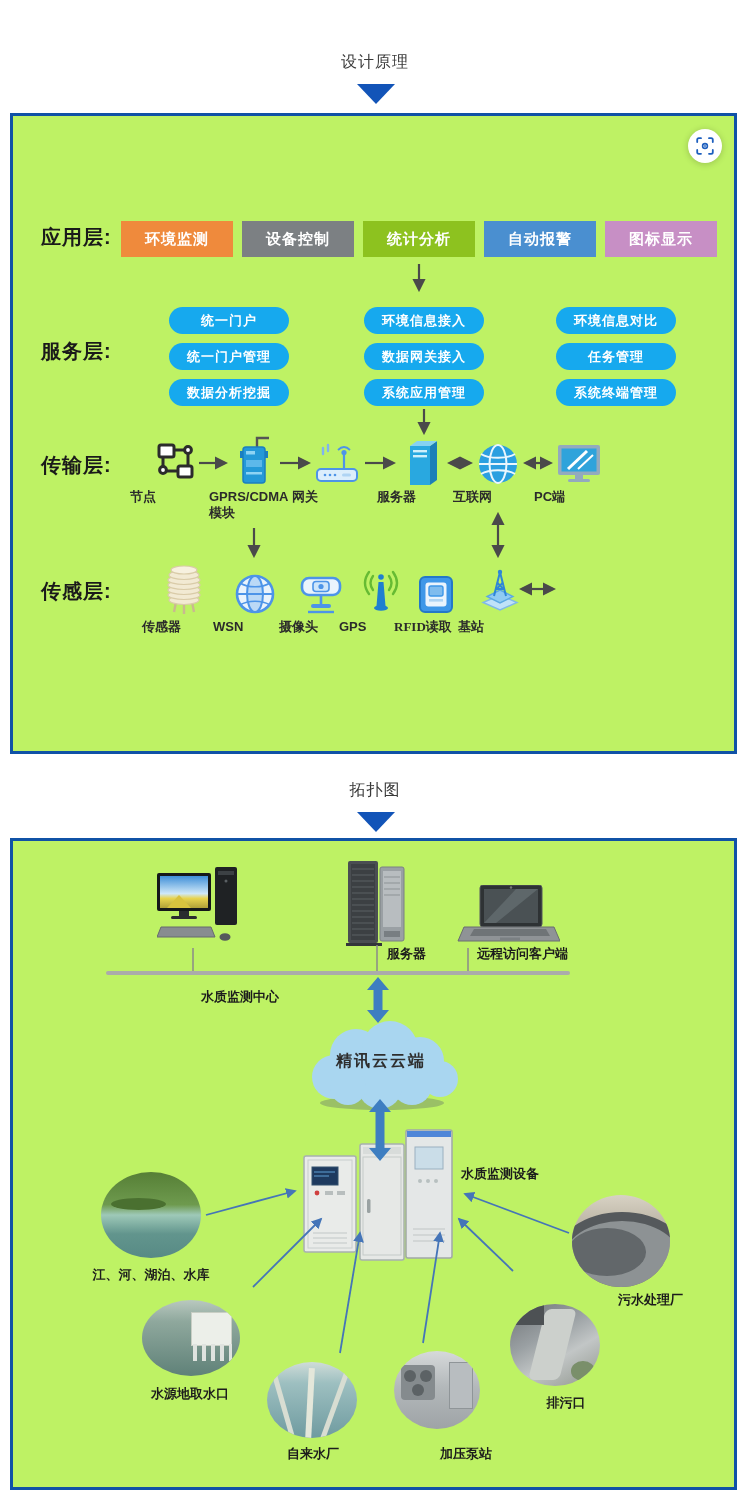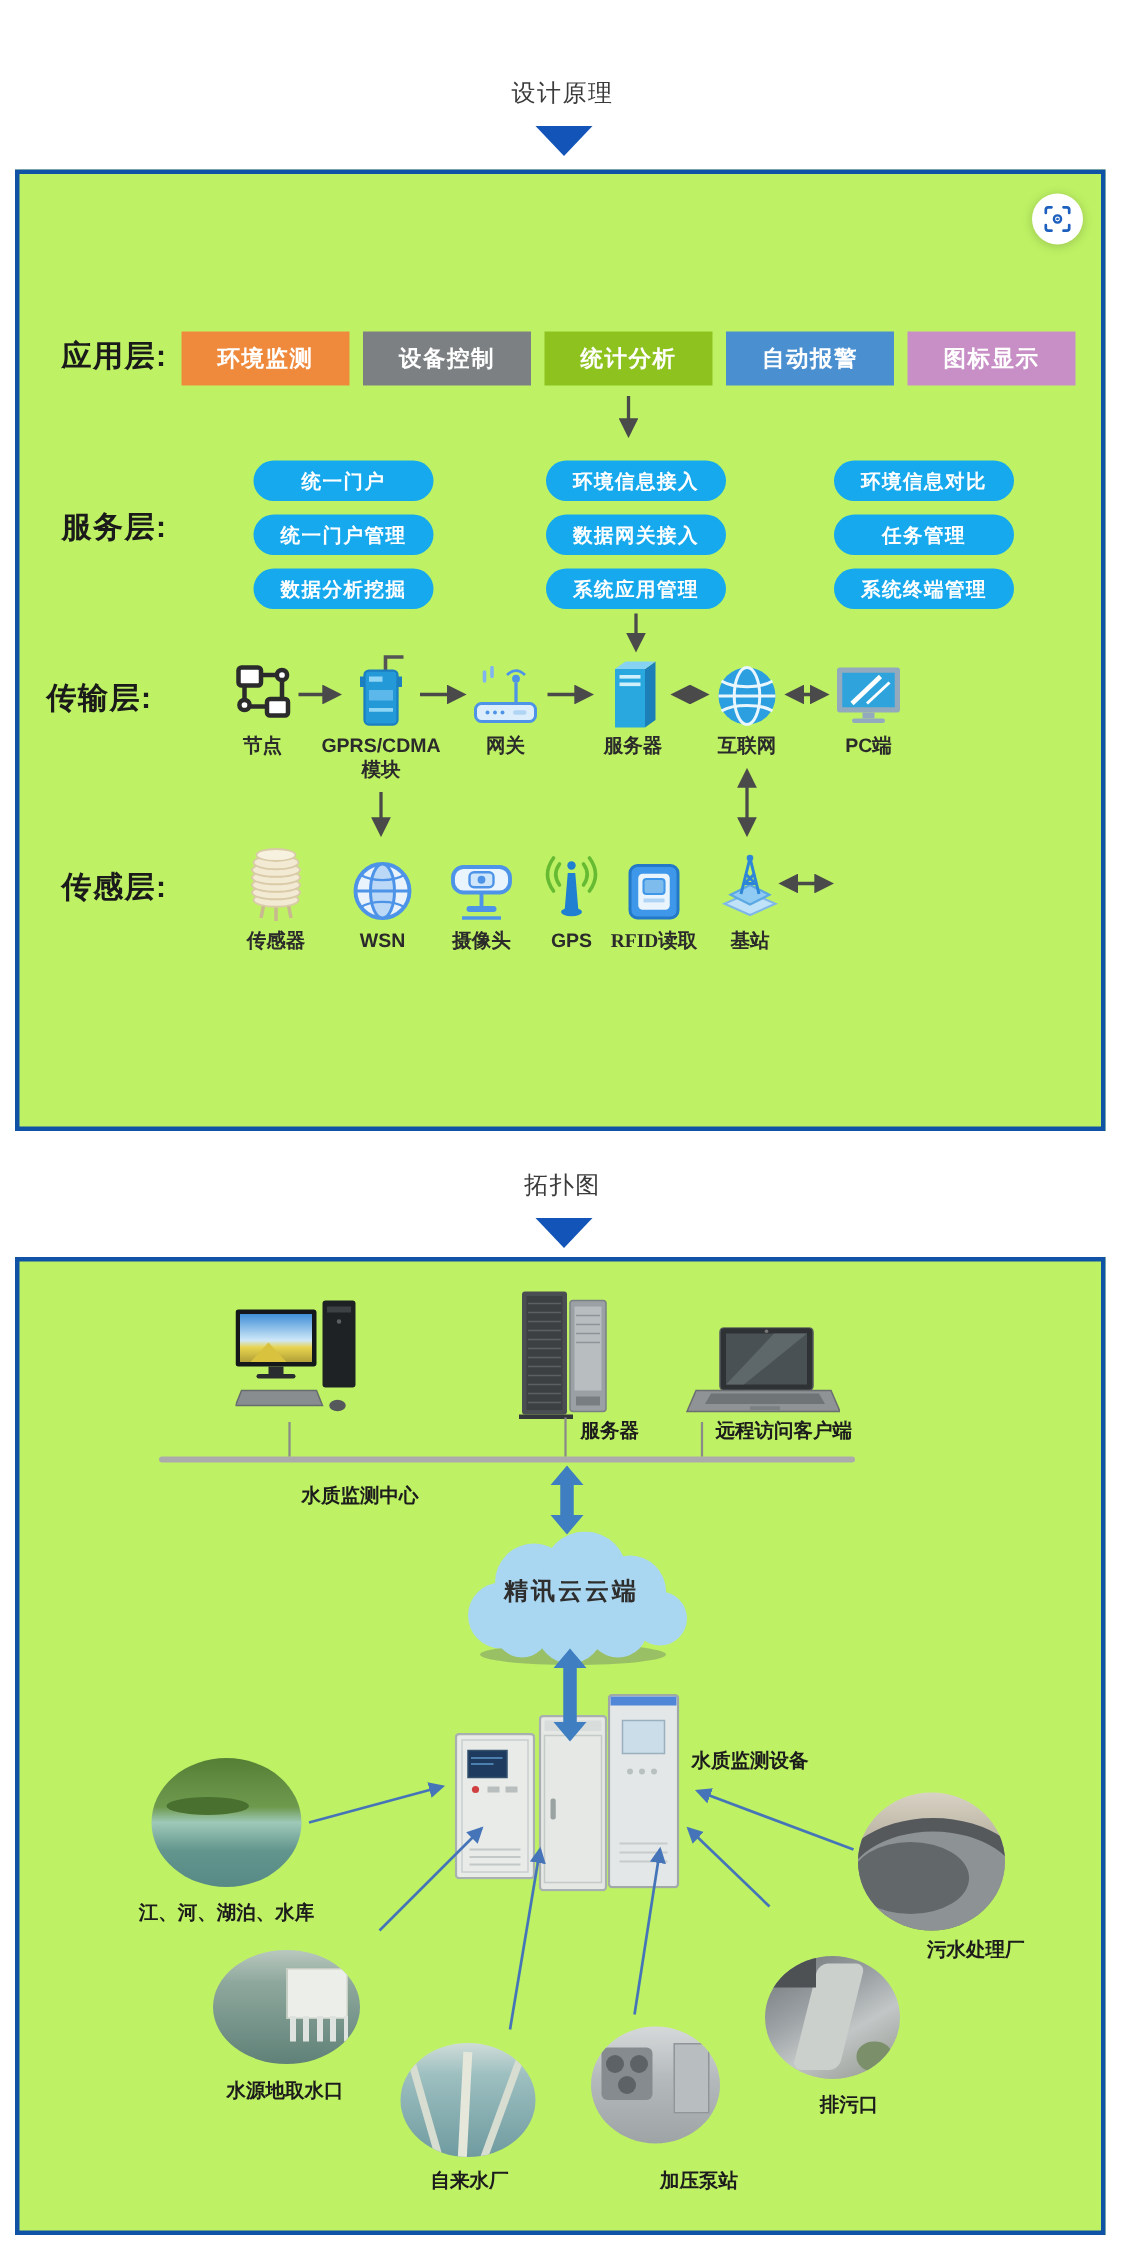--- a/index.html
+++ b/index.html
@@ -4,21 +4,21 @@
 <style>
   html,body{margin:0;padding:0;background:#fff;}
   body{width:750px;height:1504px;position:relative;font-family:"Liberation Sans","DejaVu Sans",sans-serif;overflow:hidden;}
   .sec-title{position:absolute;width:750px;text-align:center;font-size:16px;color:#3a3a3a;letter-spacing:1px;}
   .tri{position:absolute;width:0;height:0;border-left:19px solid transparent;border-right:19px solid transparent;border-top:20px solid #1254B8;}
   .panel{position:absolute;left:10px;width:727px;background:#bef264;border:3px solid #1052A6;border-radius:0;box-sizing:border-box;}
   .ovl{position:absolute;left:0;top:0;pointer-events:none;}
   .layer-lbl{position:absolute;font-size:20px;font-weight:bold;color:#1a1a1a;letter-spacing:1px;}
   .app-box{position:absolute;width:112px;height:36px;display:flex;align-items:center;justify-content:center;color:#fff;font-size:15px;font-weight:bold;letter-spacing:1px;}
   .pill{position:absolute;width:120px;height:27px;border-radius:14px;display:flex;align-items:center;justify-content:center;color:#fff;font-size:13px;font-weight:bold;letter-spacing:1px;}
-  .node{position:absolute;text-align:center;}
+  .node{position:absolute;}
   .node .icon-box{display:flex;align-items:flex-end;justify-content:center;}
   .node .lbl{font-size:13px;font-weight:600;color:#2b2b2b;line-height:1.2;margin-top:3px;}
   .t-lbl{position:absolute;font-size:13px;font-weight:bold;color:#1c1c1c;}
   .photo{position:absolute;border-radius:50%;overflow:hidden;}
   .focus-btn{position:absolute;top:13px;right:12px;width:34px;height:34px;border-radius:50%;background:#fff;box-shadow:0 1px 7px rgba(0,0,0,.2);display:flex;align-items:center;justify-content:center;cursor:pointer;}
   .cloud-lbl{position:absolute;font-size:16px;font-weight:bold;color:#2e2e2e;letter-spacing:2px;text-align:center;}
 </style>
 </head>
 <body>
 
@@ -35,21 +35,21 @@
         <path d="M16.8,13 v2.2 Q16.8,16.8 15.2,16.8 H13"></path>
         <path d="M5,16.8 H2.8 Q1.2,16.8 1.2,15.2 V13"></path>
       </g>
       <circle cx="9" cy="9" r="2.4" fill="none" stroke="#1D5FBE" stroke-width="1.6"></circle>
       <circle cx="9" cy="9" r="0.9" fill="#1D5FBE"></circle>
     </svg>
   </div>
 
   <div class="layer-lbl" style="left:28px;top:108px;">应用层:</div>
   <div class="layer-lbl" style="left:28px;top:222px;text-align:center;">服务层:</div>
-  <div class="layer-lbl" style="left:18px;top:336px;">传输层:</div>
+  <div class="layer-lbl" style="left:28px;top:336px;">传输层:</div>
   <div class="layer-lbl" style="left:28px;top:462px;">传感层:</div>
 
   <div class="app-box" style="left: 108px; top: 105px; background-color: rgb(239, 138, 60);">环境监测</div>
   <div class="app-box" style="left: 229px; top: 105px; background-color: rgb(124, 128, 131);">设备控制</div>
   <div class="app-box" style="left: 350px; top: 105px; background-color: rgb(141, 194, 31);">统计分析</div>
   <div class="app-box" style="left: 471px; top: 105px; background-color: rgb(74, 143, 208);">自动报警</div>
   <div class="app-box" style="left: 592px; top: 105px; background-color: rgb(199, 143, 197);">图标显示</div>
 
   <div class="pill" style="left: 156px; top: 191px; background-color: rgb(22, 169, 238);">统一门户</div>
   <div class="pill" style="left: 156px; top: 227px; background-color: rgb(22, 169, 238);">统一门户管理</div>

